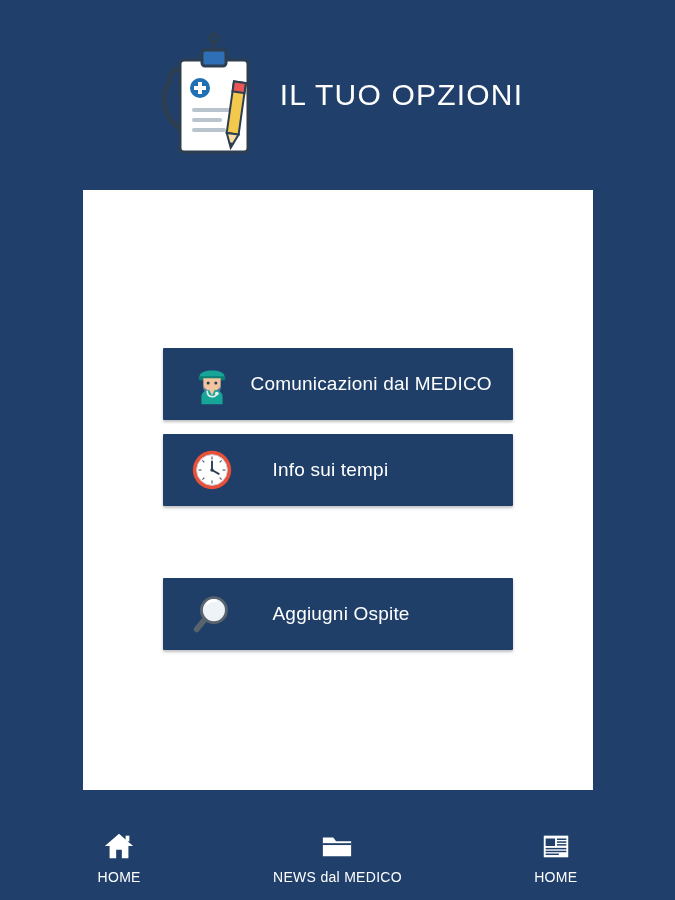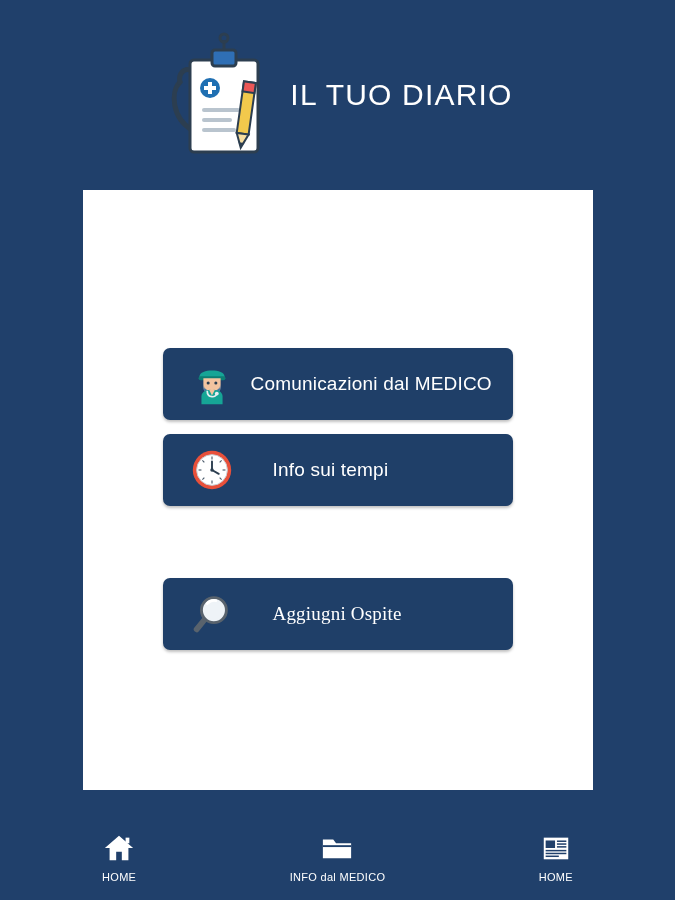--- a/index.html
+++ b/index.html
@@ -60,37 +60,36 @@
     right: 0;
     top: 158px;
     display: flex;
     flex-direction: column;
     align-items: center;
   }
   .menu-btn {
     width: 350px;
     height: 72px;
     background: #1f3f68;
-    border-radius: 7px;
+    border-radius: 1px;
     display: flex;
     align-items: center;
     gap: 14px;
     padding-left: 24px;
     box-sizing: border-box;
     cursor: pointer;
     border: none;
     box-shadow: 0 2px 3px rgba(0,0,0,0.25);
   }
   .menu-btn + .menu-btn {
     margin-top: 14px;
     gap: 36px;
   }
   .menu-btn.spaced {
     margin-top: 72px;
-    font-family: Liberation Serif, serif;
   }
   .menu-btn .ico {
     width: 50px;
     height: 50px;
     flex: none;
     display: flex;
     align-items: center;
     justify-content: center;
   }
   .menu-btn .label {
@@ -121,21 +120,21 @@
   }
   .nav-item .nav-ico {
     width: 36px;
     height: 34px;
     display: flex;
     align-items: center;
     justify-content: center;
   }
   .nav-item .nav-label {
     color: #ffffff;
-    font-size: 11px;
+    font-size: 14px;
     letter-spacing: 0.3px;
     white-space: nowrap;
   }
 </style>
 </head>
 <body>
 
 <div class="app">
 
   <div class="header">
@@ -162,21 +161,21 @@
         <rect x="40" y="98" width="34" height="4" rx="2" fill="#b9c4ce"></rect>
 
         <g transform="rotate(8 84 80)">
           <rect x="78" y="52" width="12" height="52" fill="#f2c94c" stroke="#2c3e50" stroke-width="2"></rect>
           <rect x="78" y="52" width="12" height="10" fill="#eb5757" stroke="#2c3e50" stroke-width="2"></rect>
           <polygon points="78,104 90,104 84,118" fill="#f7dea0" stroke="#2c3e50" stroke-width="2"></polygon>
           <polygon points="81,113 87,113 84,118" fill="#2c3e50"></polygon>
         </g>
       </svg>
     </div>
-    <div class="app-title">IL TUO DIARIO</div>
+    <div class="app-title">IL TUO OPZIONI</div>
   </div>
 
   <div class="card-wrap">
     <div class="card">
       <div class="menu">
 
         <div class="menu-btn">
           <span class="ico">
             <svg viewBox="0 0 50 50" width="48" height="48">
 
@@ -252,21 +251,21 @@
       <span class="nav-label">HOME</span>
     </div>
 
     <div class="nav-item">
       <span class="nav-ico">
         <svg viewBox="0 0 36 34" width="34" height="32">
           <path d="M3 8 L14 8 L17 12 L33 12 L33 28 L3 28 Z" fill="#ffffff"></path>
           <rect x="3" y="14" width="30" height="2" fill="#20406b"></rect>
         </svg>
       </span>
-      <span class="nav-label">INFO dal MEDICO</span>
+      <span class="nav-label">NEWS dal MEDICO</span>
     </div>
 
     <div class="nav-item">
       <span class="nav-ico">
         <svg viewBox="0 0 36 34" width="34" height="32">
           <rect x="5" y="6" width="26" height="23" fill="#ffffff"></rect>
           <rect x="7" y="9" width="10" height="8" fill="#20406b"></rect>
           <rect x="19" y="9" width="10" height="1.6" fill="#20406b"></rect>
           <rect x="19" y="12" width="10" height="1.6" fill="#20406b"></rect>
           <rect x="19" y="15" width="10" height="1.6" fill="#20406b"></rect>

